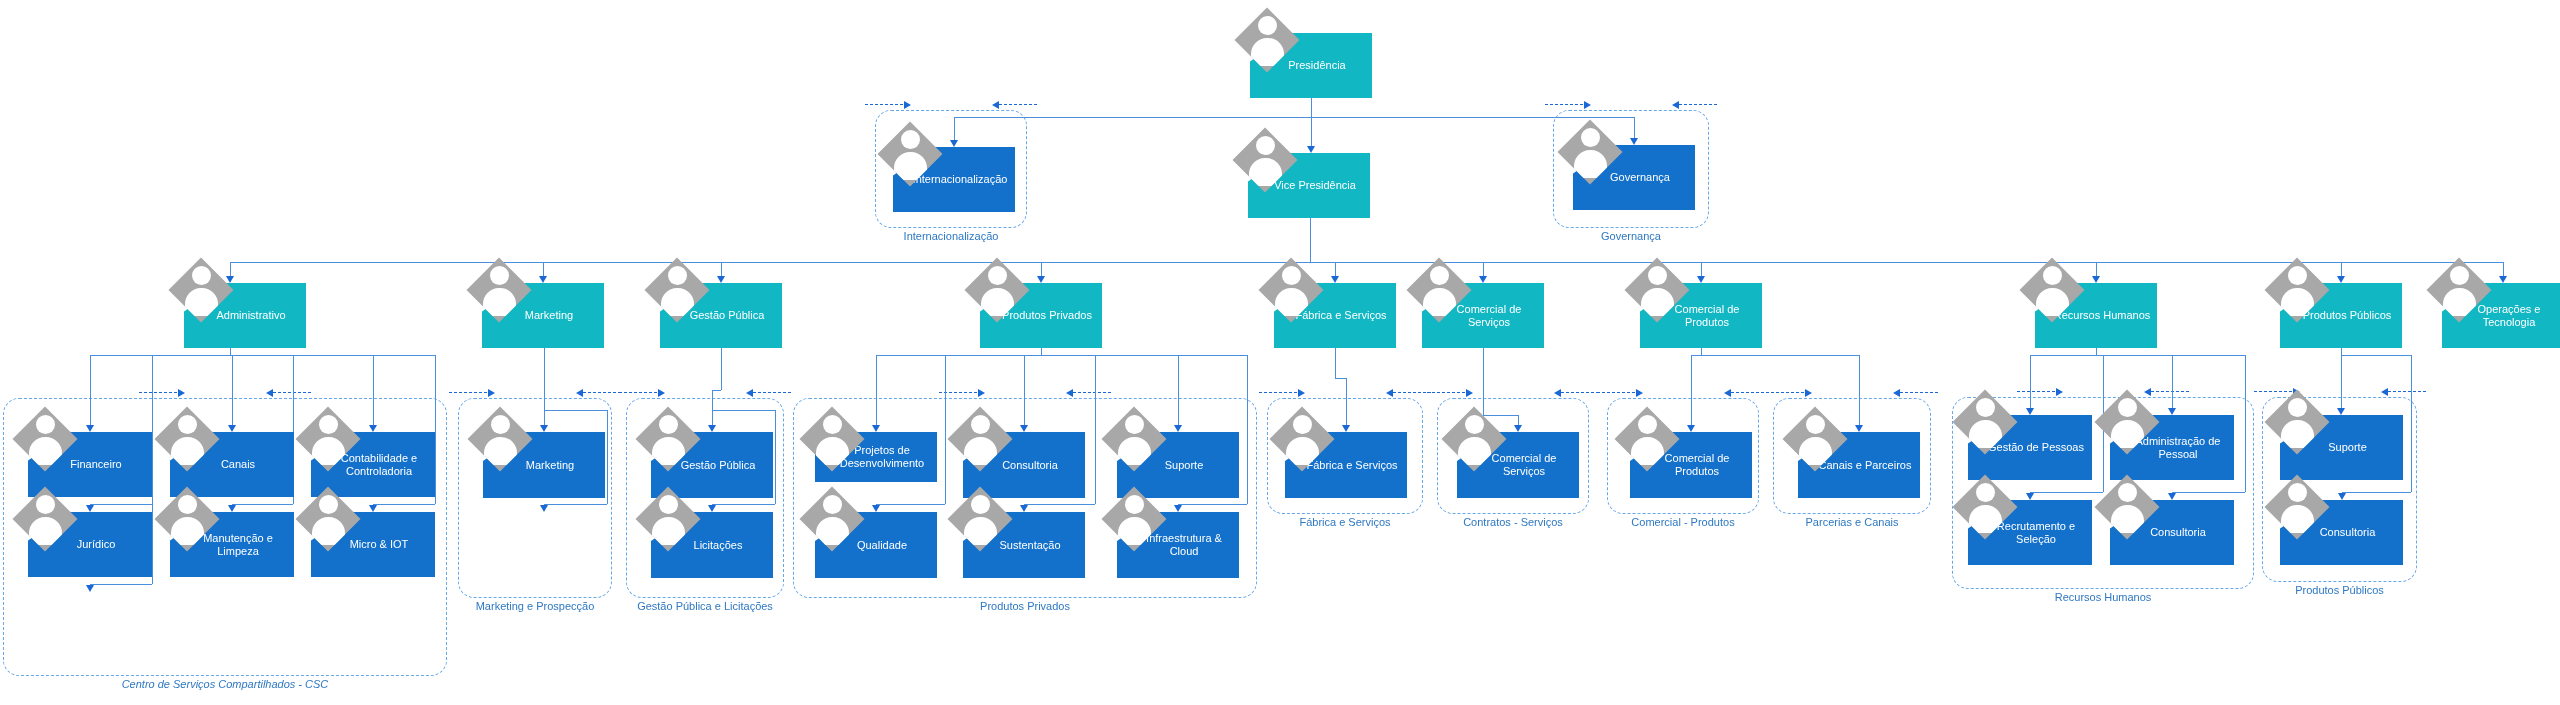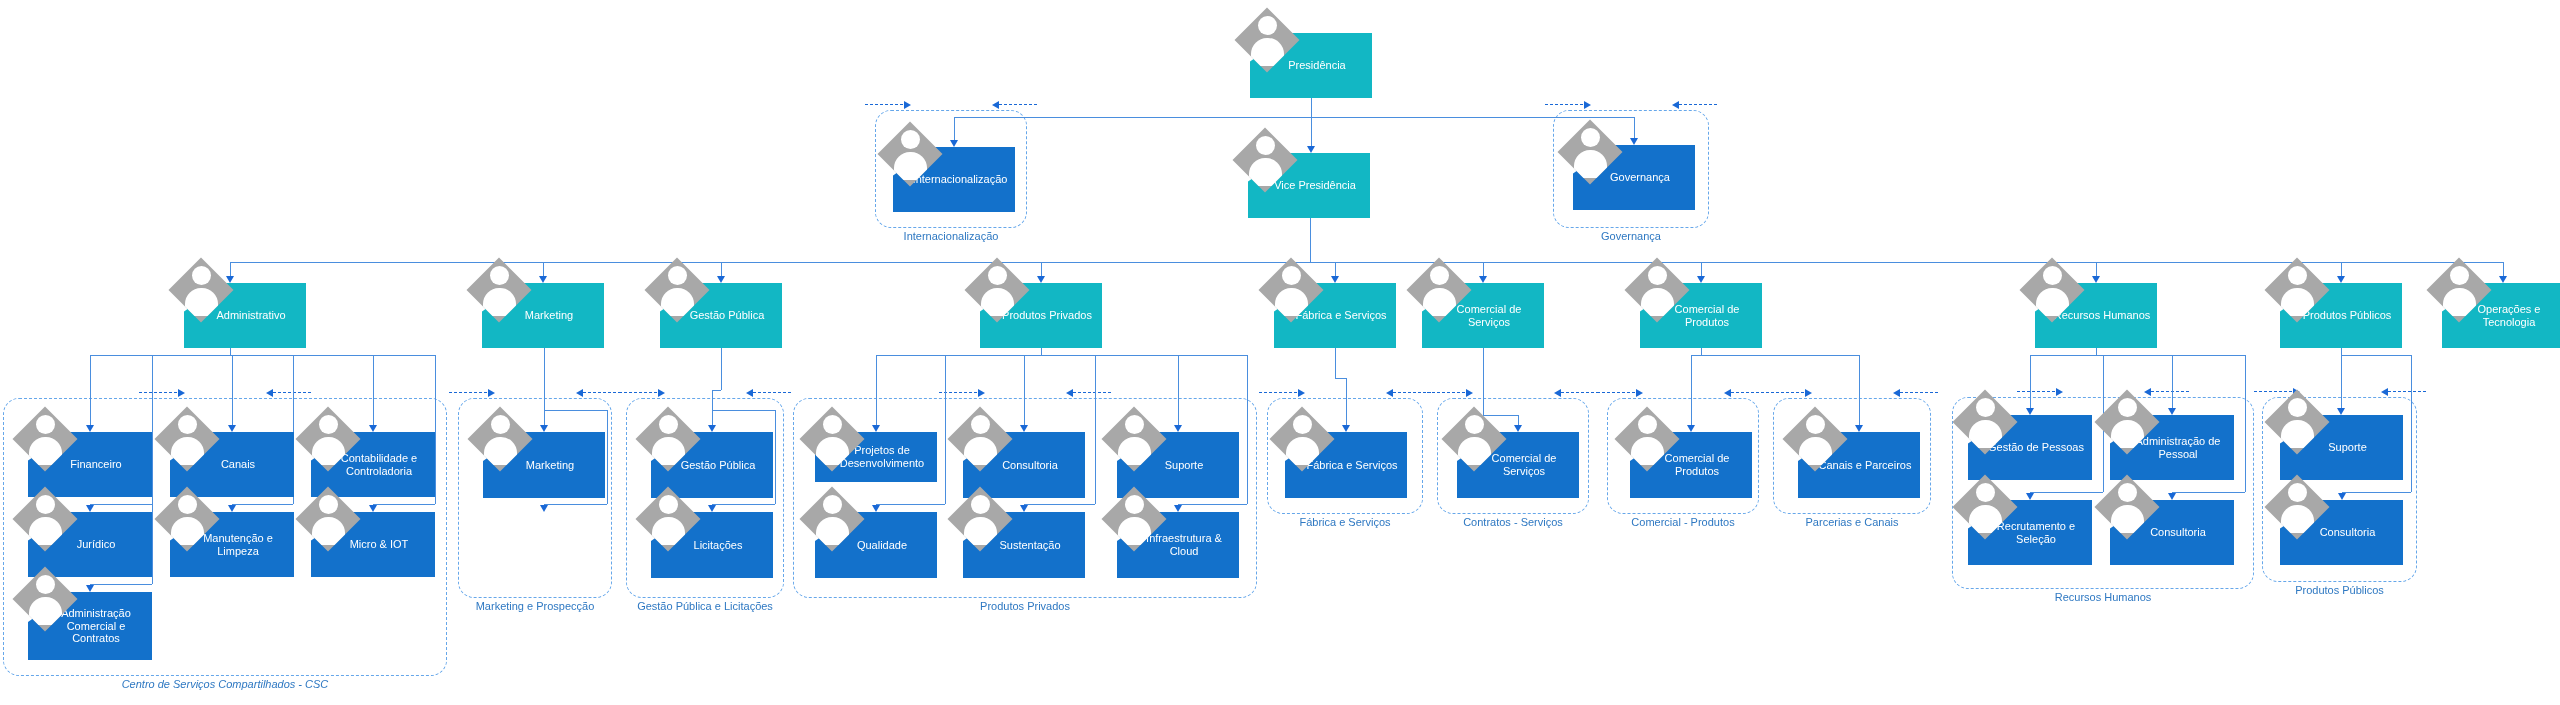--- a/index.html
+++ b/index.html
@@ -414,30 +414,20 @@
     <div class="node blue" style="left: 311px; top: 512px; width: 124px; height: 65px;">
       <div class="box"></div>
       <div class="icon">
         <div class="person">
           <div class="head"></div>
           <div class="body"></div>
         </div>
       </div>
       <div class="lbl">Micro &amp; IOT</div>
     </div>
-    <div class="node blue" style="left: 28px; top: 592px; width: 124px; height: 68px;">
-      <div class="box"></div>
-      <div class="icon">
-        <div class="person">
-          <div class="head"></div>
-          <div class="body"></div>
-        </div>
-      </div>
-      <div class="lbl">Administração Comercial e Contratos</div>
-    </div>
     <div class="node blue" style="left: 483px; top: 432px; width: 122px; height: 66px;">
       <div class="box"></div>
       <div class="icon">
         <div class="person">
           <div class="head"></div>
           <div class="body"></div>
         </div>
       </div>
       <div class="lbl">Marketing</div>
     </div>

